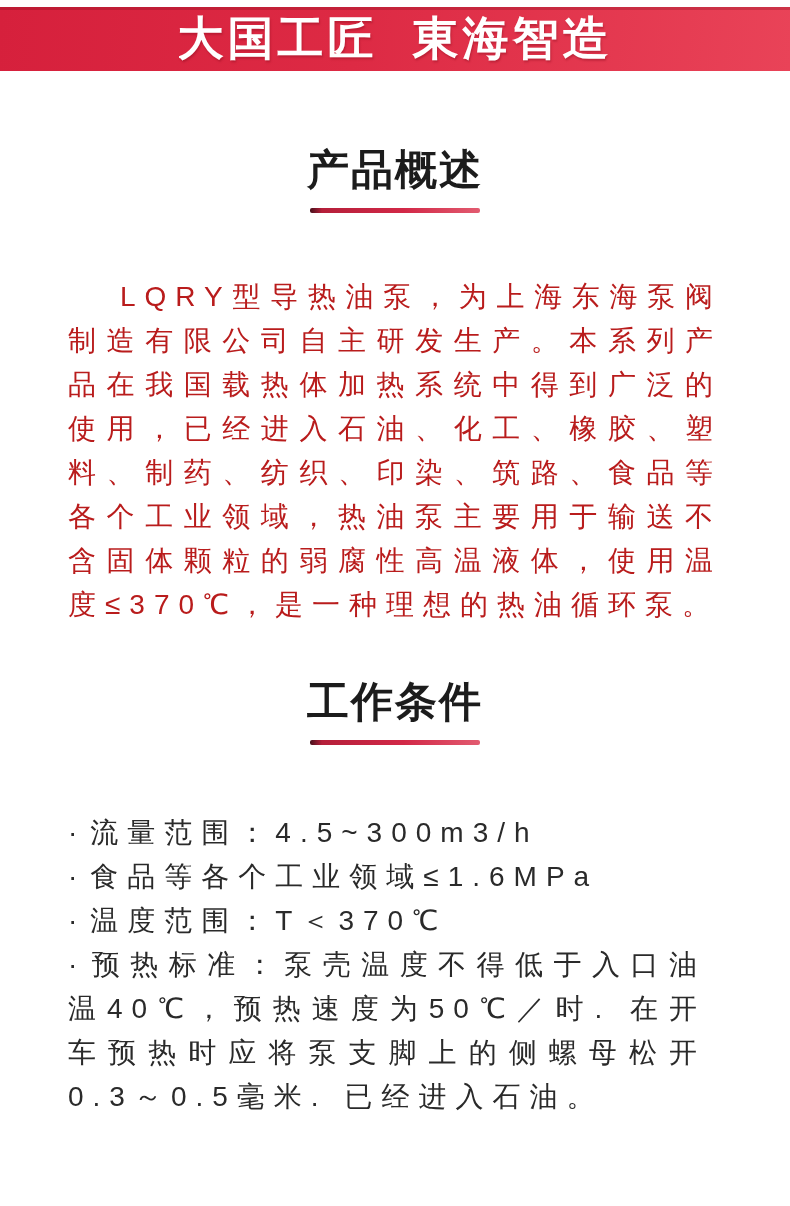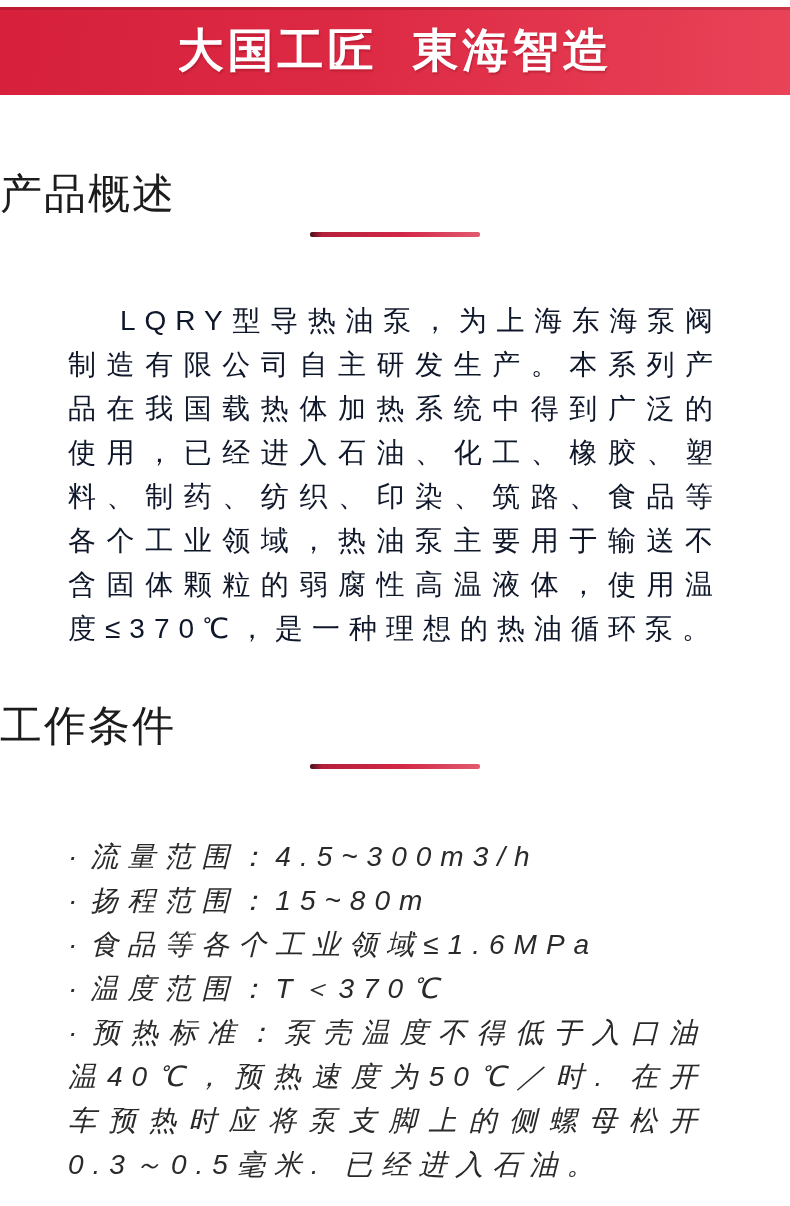--- a/index.html
+++ b/index.html
@@ -16,73 +16,73 @@
   }
   .page {
     width: 790px;
     height: 1206px;
     background: #ffffff;
     position: relative;
   }
   
   .banner {
     margin-top: 7px;
-    height: 88px;
+    height: 64px;
     width: 100%;
     background: linear-gradient(96deg, #d6203c 0%, #dd2a44 45%, #e94358 100%);
     box-shadow: inset 0 3px 0 rgba(120, 8, 24, 0.25);
     display: flex;
     align-items: center;
     justify-content: center;
   }
   .banner-title {
     color: #ffffff;
     font-size: 46px;
     font-weight: bold;
     letter-spacing: 4px;
     word-spacing: 18px;
     text-shadow: 1px 2px 2px rgba(130, 10, 25, 0.35);
     white-space: nowrap;
   }
   
   .sec-heading {
     margin: 0;
+    text-align: center;
     font-size: 42px;
-    font-weight: normal;
+    font-weight: bold;
     color: #1c1c1c;
     letter-spacing: 2px;
     line-height: 46px;
   }
   .sec-overview .sec-heading { padding-top: 76px; }
   .sec-conditions .sec-heading { padding-top: 52px; }
   .heading-rule {
     width: 170px;
     height: 5px;
     margin: 15px auto 0 auto;
     border-radius: 2px;
     background: linear-gradient(90deg, #47101b 0%, #b51f3a 7%, #d22847 55%, #e25b70 100%);
   }
   
   .body-block {
     margin: 62px 68px 0 68px;
     font-size: 28px;
     line-height: 44px;
     letter-spacing: 9px;
     text-align: justify;
-    color: #0f172a;
+    color: #b91c1c;
   }
   .para {
     margin: 0;
     text-indent: 52px;
   }
   .cond-list {
     list-style: none;
     margin: 66px 84px 0 68px;
     padding: 0;
-    font-style: italic;
   }
   .cond-item {
     font-size: 28px;
     line-height: 44px;
     letter-spacing: 9px;
     text-align: justify;
     color: #2a2a2a;
   }
   .bullet-marker {
     display: inline;
@@ -109,23 +109,20 @@
 
   <section class="sec-conditions">
     <h1 class="sec-heading">工作条件</h1>
     <div class="heading-rule"></div>
 
     <ul class="cond-list">
       <li class="cond-item">
         <span class="bullet-marker">·</span><span>流量范围：4.5~300m3/h</span>
       </li>
       <li class="cond-item">
-        <span class="bullet-marker">·</span><span>扬程范围：15~80m</span>
-      </li>
-      <li class="cond-item">
         <span class="bullet-marker">·</span><span>食品等各个工业领域≤1.6MPa</span>
       </li>
       <li class="cond-item">
         <span class="bullet-marker">·</span><span>温度范围：T＜370℃</span>
       </li>
       <li class="cond-item">
         <span class="bullet-marker">·</span><span>预热标准：泵壳温度不得低于入口油温40℃，预热速度为50℃／时. 在开车预热时应将泵支脚上的侧螺母松开0.3～0.5毫米. 已经进入石油。</span>
       </li>
     </ul>
   </section>

